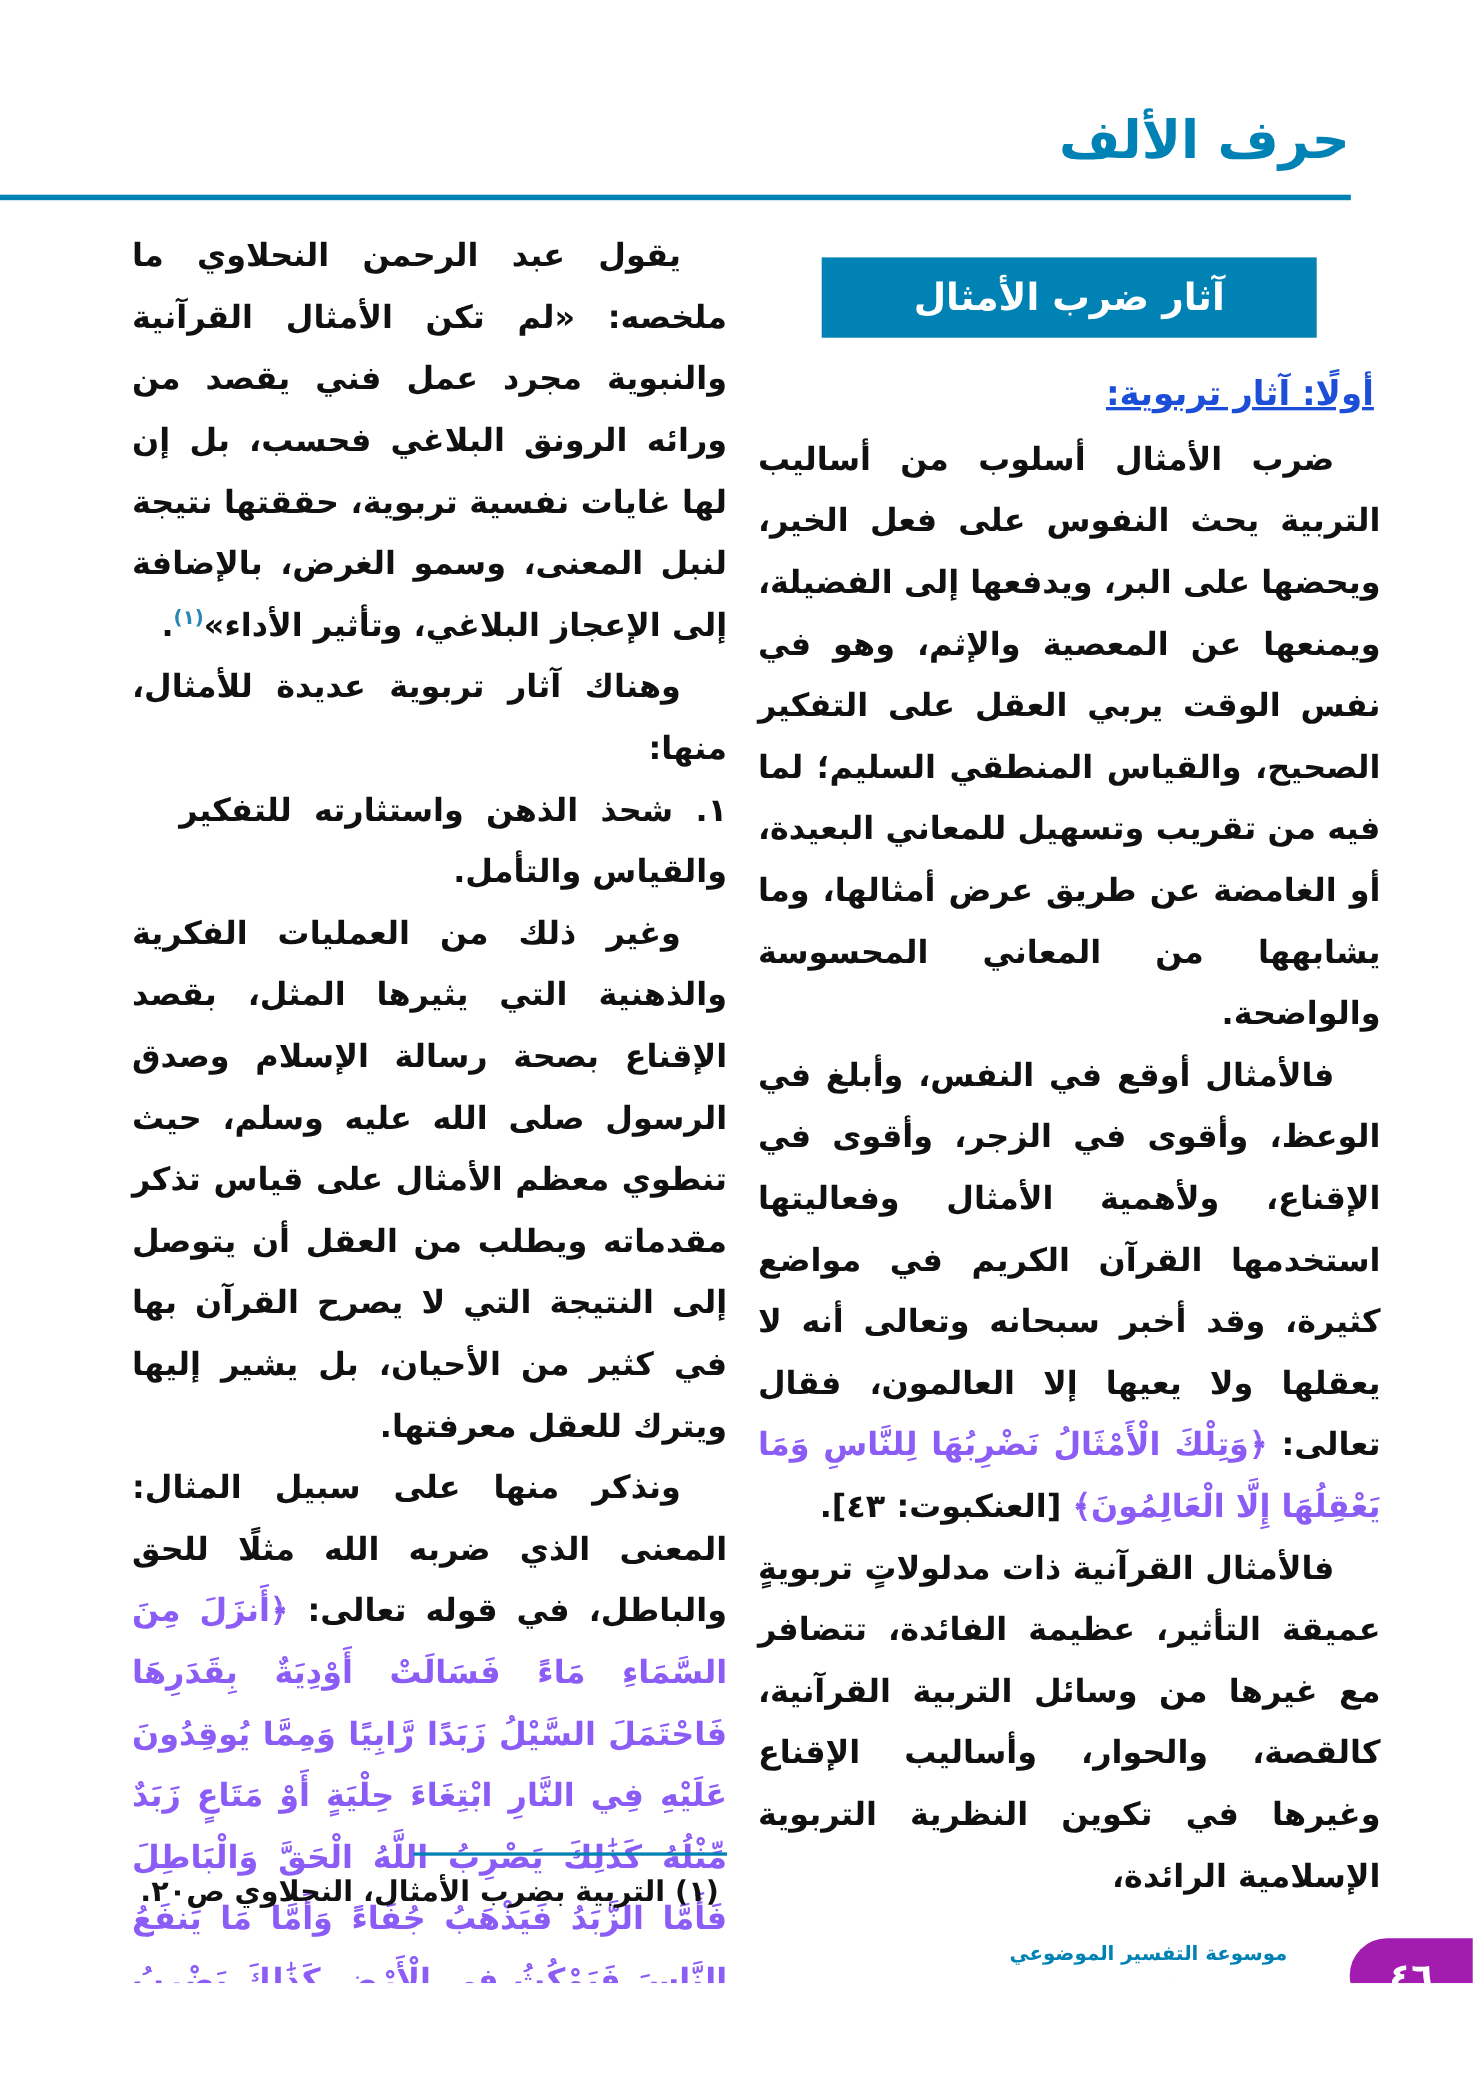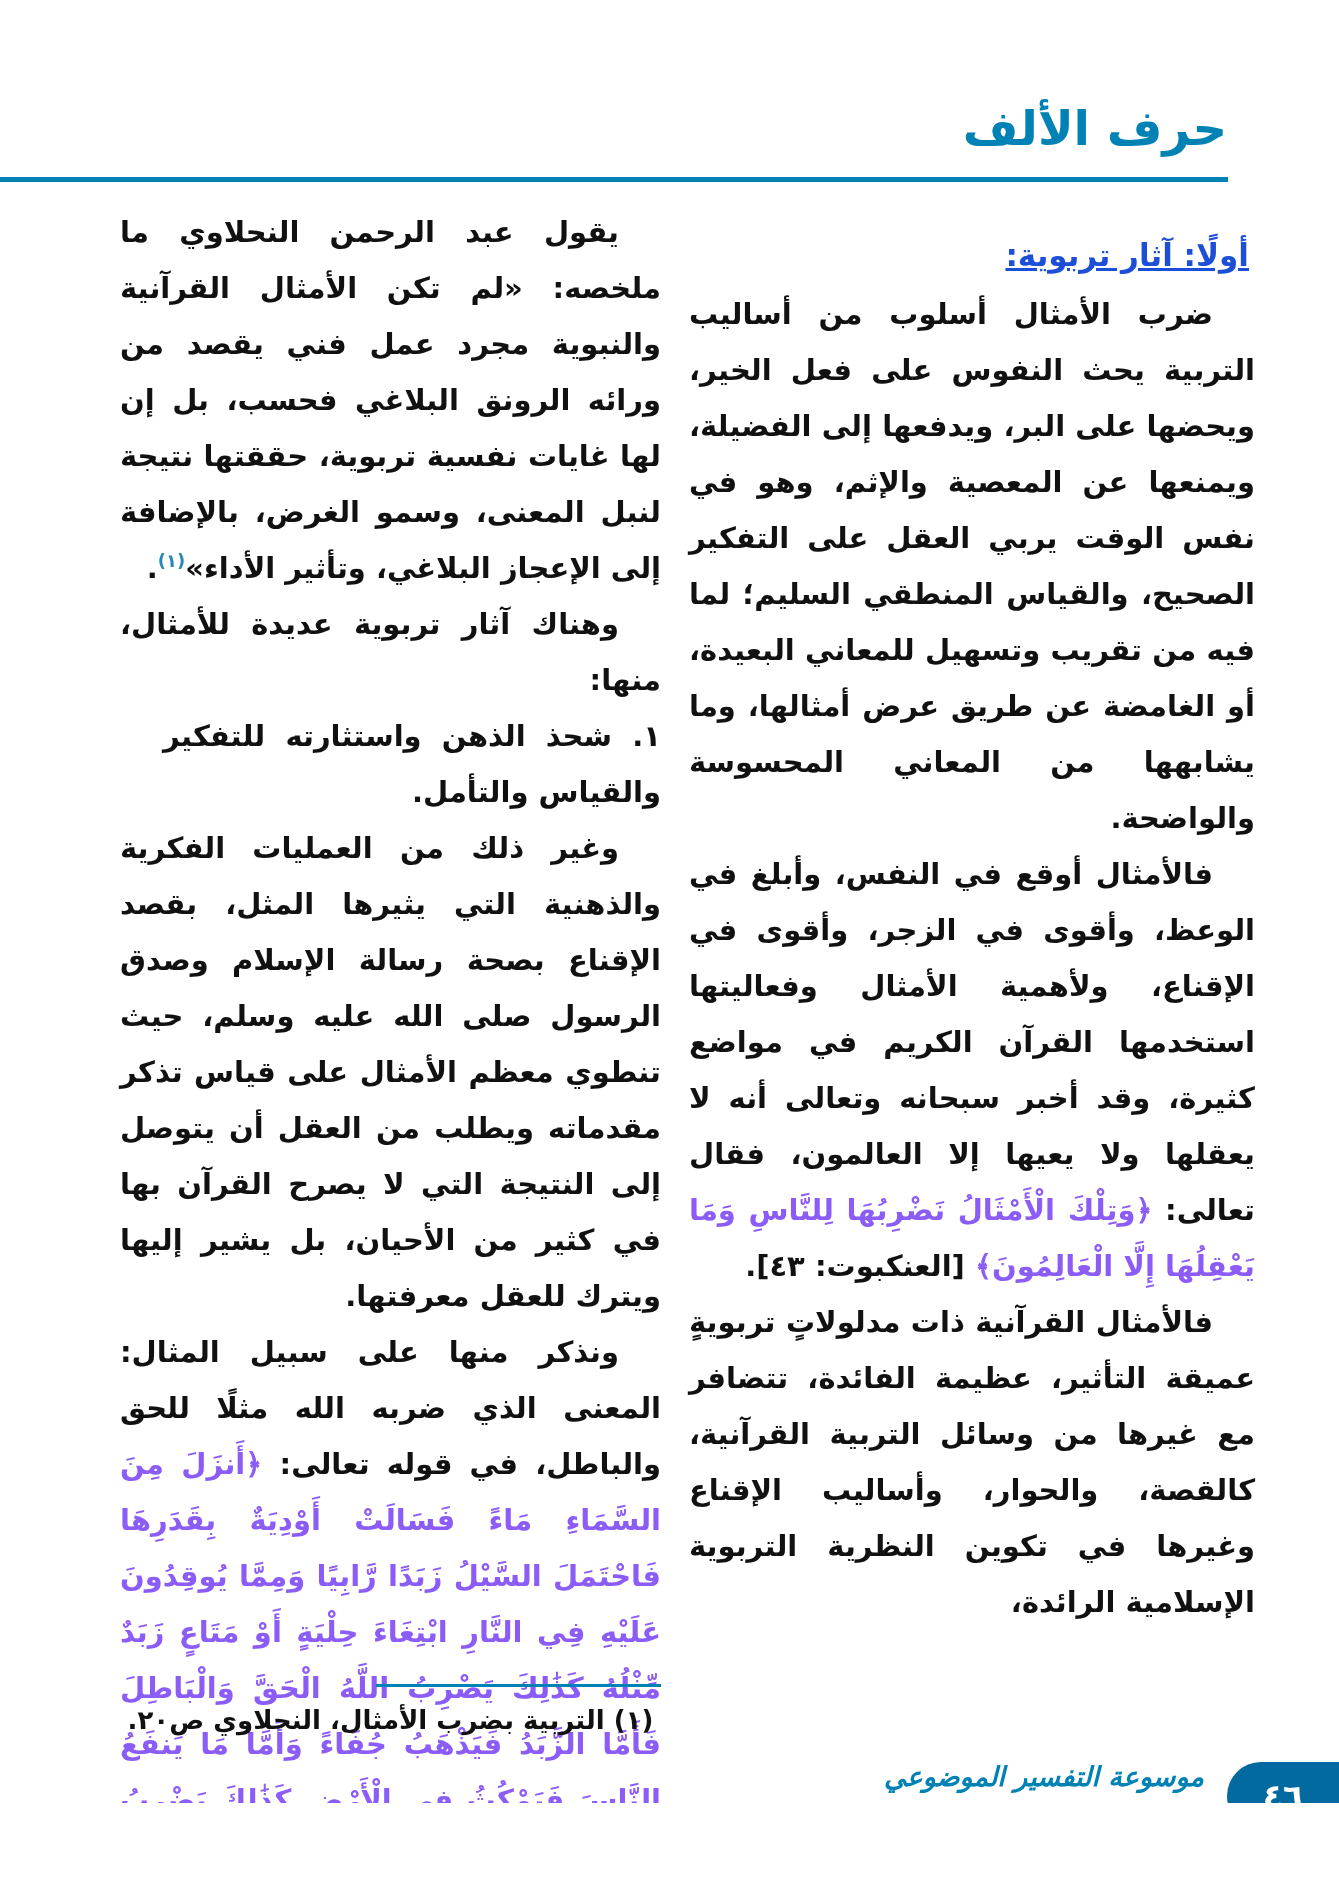--- a/index.html
+++ b/index.html
@@ -48,40 +48,43 @@
     position:absolute;left:120px;top:1684px;width:541px;
     font-weight:bold;
   }
   .footnote-rule{width:285px;height:3px;background:#0082b4;margin-left:20px;}
   .footnote-text{font-size:26px;line-height:42px;margin-top:12px;text-align:center;}
   
   .series-logo{
     position:absolute;top:1752px;right:130px;width:330px;
     text-align:center;color:#0082b4;font-weight:bold;
   }
-  .series-logo .t1{font-size:27px;line-height:50px;white-space:nowrap;font-style:italic;}
+  .series-logo .t1{font-size:18px;line-height:50px;white-space:nowrap;}
   .series-logo .t2{font-size:19px;line-height:26px;}
   .page-num-badge{
     position:absolute;top:1762px;right:0;width:112px;height:68px;
-    background:#0369a1;border-radius:34px 0 0 34px;
+    background:#a21caf;border-radius:34px 0 0 34px;
     color:#ffffff;display:flex;align-items:center;justify-content:center;
     font-size:33px;font-weight:bold;
   }
 </style>
 </head>
 <body>
 
 <div class="page">
 
   <div class="chapter-heading">حرف الألف</div>
 
   <div class="header-rule"></div>
 
   <div class="col col-right">
 
+    <div class="section-title-box">
+      <span>آثار ضرب الأمثال</span>
+    </div>
 
 
     <div class="subheading">أولًا: آثار تربوية:</div>
 
     <p>ضرب الأمثال أسلوب من أساليب التربية يحث النفوس على فعل الخير، ويحضها على البر، ويدفعها إلى الفضيلة، ويمنعها عن المعصية والإثم، وهو في نفس الوقت يربي العقل على التفكير الصحيح، والقياس المنطقي السليم؛ لما فيه من تقريب وتسهيل للمعاني البعيدة، أو الغامضة عن طريق عرض أمثالها، وما يشابهها من المعاني المحسوسة والواضحة.</p>
 
     <p>
       <span>فالأمثال أوقع في النفس، وأبلغ في الوعظ، وأقوى في الزجر، وأقوى في الإقناع، ولأهمية الأمثال وفعاليتها استخدمها القرآن الكريم في مواضع كثيرة، وقد أخبر سبحانه وتعالى أنه لا يعقلها ولا يعيها إلا العالمون، فقال تعالى: </span><span class="quran">﴿وَتِلْكَ الْأَمْثَالُ نَضْرِبُهَا لِلنَّاسِ وَمَا يَعْقِلُهَا إِلَّا الْعَالِمُونَ﴾</span><span> [العنكبوت: ٤٣].</span>
     </p>
 

